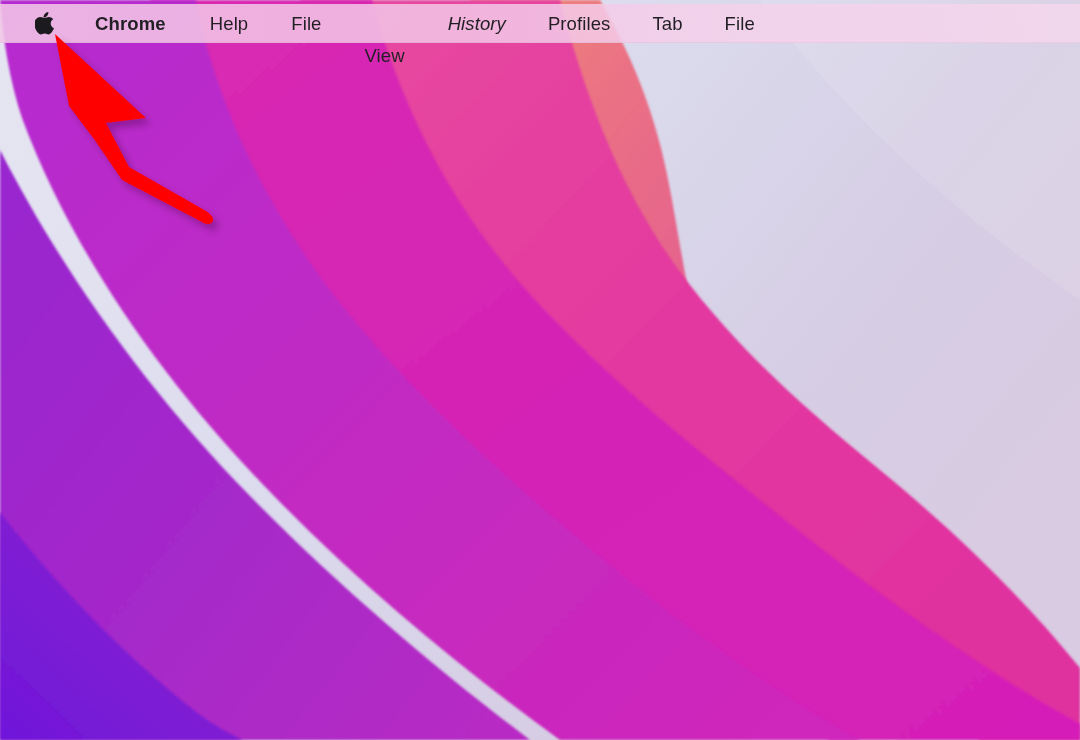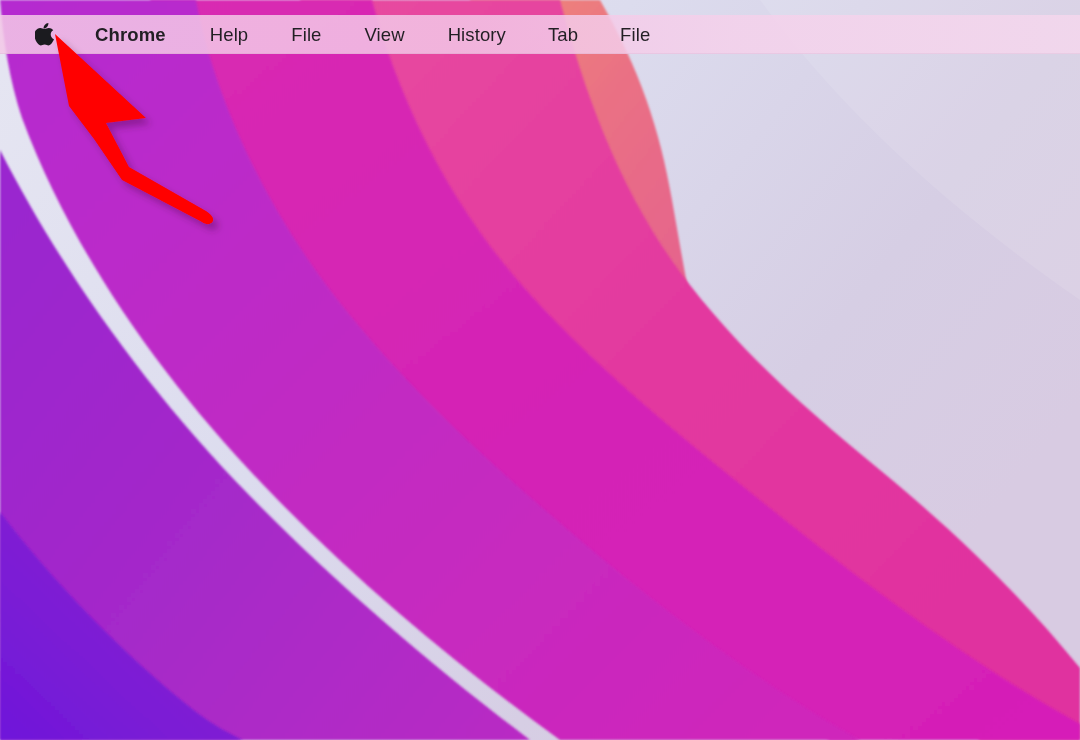--- a/index.html
+++ b/index.html
@@ -27,26 +27,26 @@
     position: absolute;
     inset: 0;
     width: 1080px;
     height: 740px;
     display: block;
   }
 
   
   #menubar {
     position: absolute;
-    top: 15px;
+    top: 4px;
     left: 0;
     width: 1080px;
     height: 39px;
     display: flex;
-    align-items: flex-end;
+    align-items: flex-start;
     z-index: 20;
     
     background: linear-gradient(
         to right,
         rgba(243, 200, 231, 0.86) 0%,
         rgba(243, 197, 230, 0.86) 42%,
         rgba(245, 209, 235, 0.86) 68%,
         rgba(244, 215, 237, 0.88) 100%);
     box-shadow: inset 0 -0.5px 0 rgba(120, 70, 110, 0.13);
   }
@@ -75,21 +75,21 @@
   .menu-item.app-name {
     font-weight: bold;
     letter-spacing: 0.15px;
   }
 
   
   .m-chrome    { margin-left: 24px; }
   .m-file      { margin-left: 24px; }
   .m-edit      { margin-left: 23px; }
   .m-view      { margin-left: 23px; margin-top: 32px; }
-  .m-history   { margin-left: 23px; }
+  .m-history   { margin-left: 23px; font-style: italic; }
   .m-bookmarks { margin-left: 22px; }
   .m-profiles  { margin-left: 22px; }
   .m-tab       { margin-left: 22px; }
   .m-window    { margin-left: 22px; }
   .m-help      { margin-left: 22px; }
 
   
   #annotation {
     position: absolute;
     inset: 0;
@@ -239,20 +239,21 @@
           C 96.2 99.7 97.6 96.8 100.5 90.4
           C 79.3 82.3 75.9 52.2 96.3 41.3 Z" transform="translate(2,-2) scale(0.98)"></path>
       </svg>
     </div>
 
     <div class="menu-item app-name m-chrome">Chrome</div>
     <div class="menu-item m-file">Help</div>
     <div class="menu-item m-edit">File</div>
     <div class="menu-item m-view">View</div>
     <div class="menu-item m-history">History</div>
+    <div class="menu-item m-profiles">Profiles</div>
     <div class="menu-item m-tab">Tab</div>
     <div class="menu-item m-help">File</div>
   </div>
 
   <svg id="annotation" viewBox="0 0 1080 740" aria-hidden="true">
     <defs>
       <filter id="arrowShadow" x="-25%" y="-25%" width="160%" height="160%">
         <feDropShadow dx="5" dy="6" stdDeviation="3.5" flood-color="#3a0030" flood-opacity="0.33"></feDropShadow>
       </filter>
     </defs>

